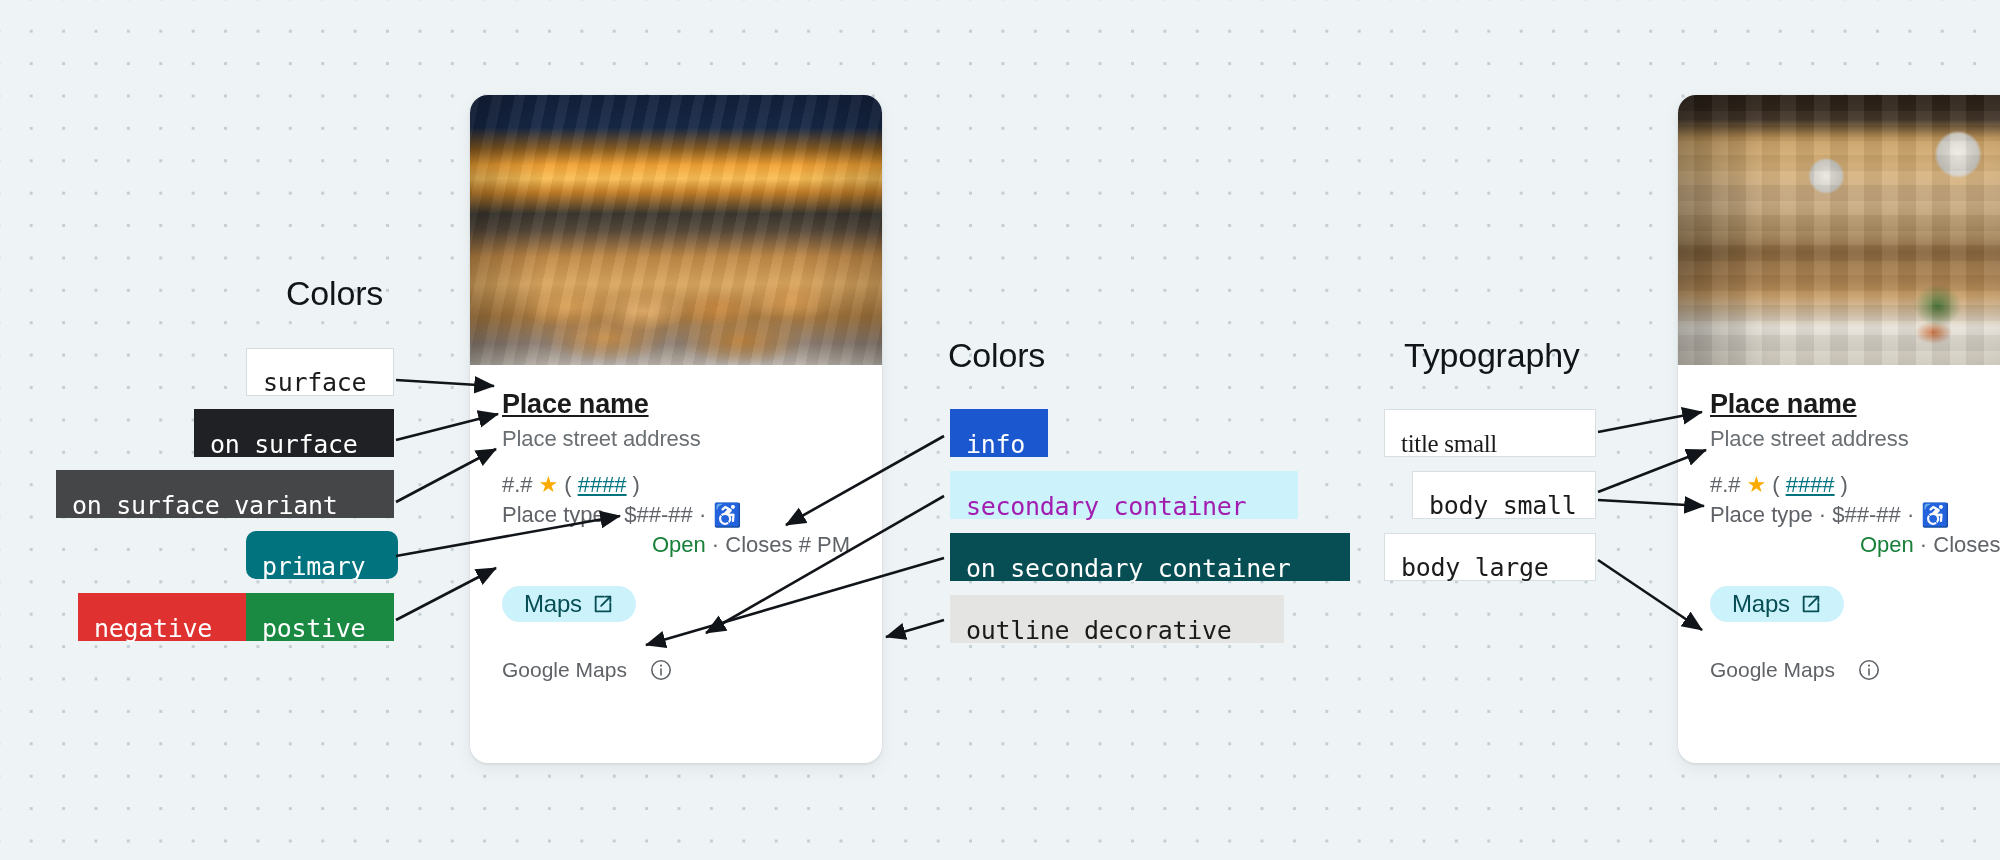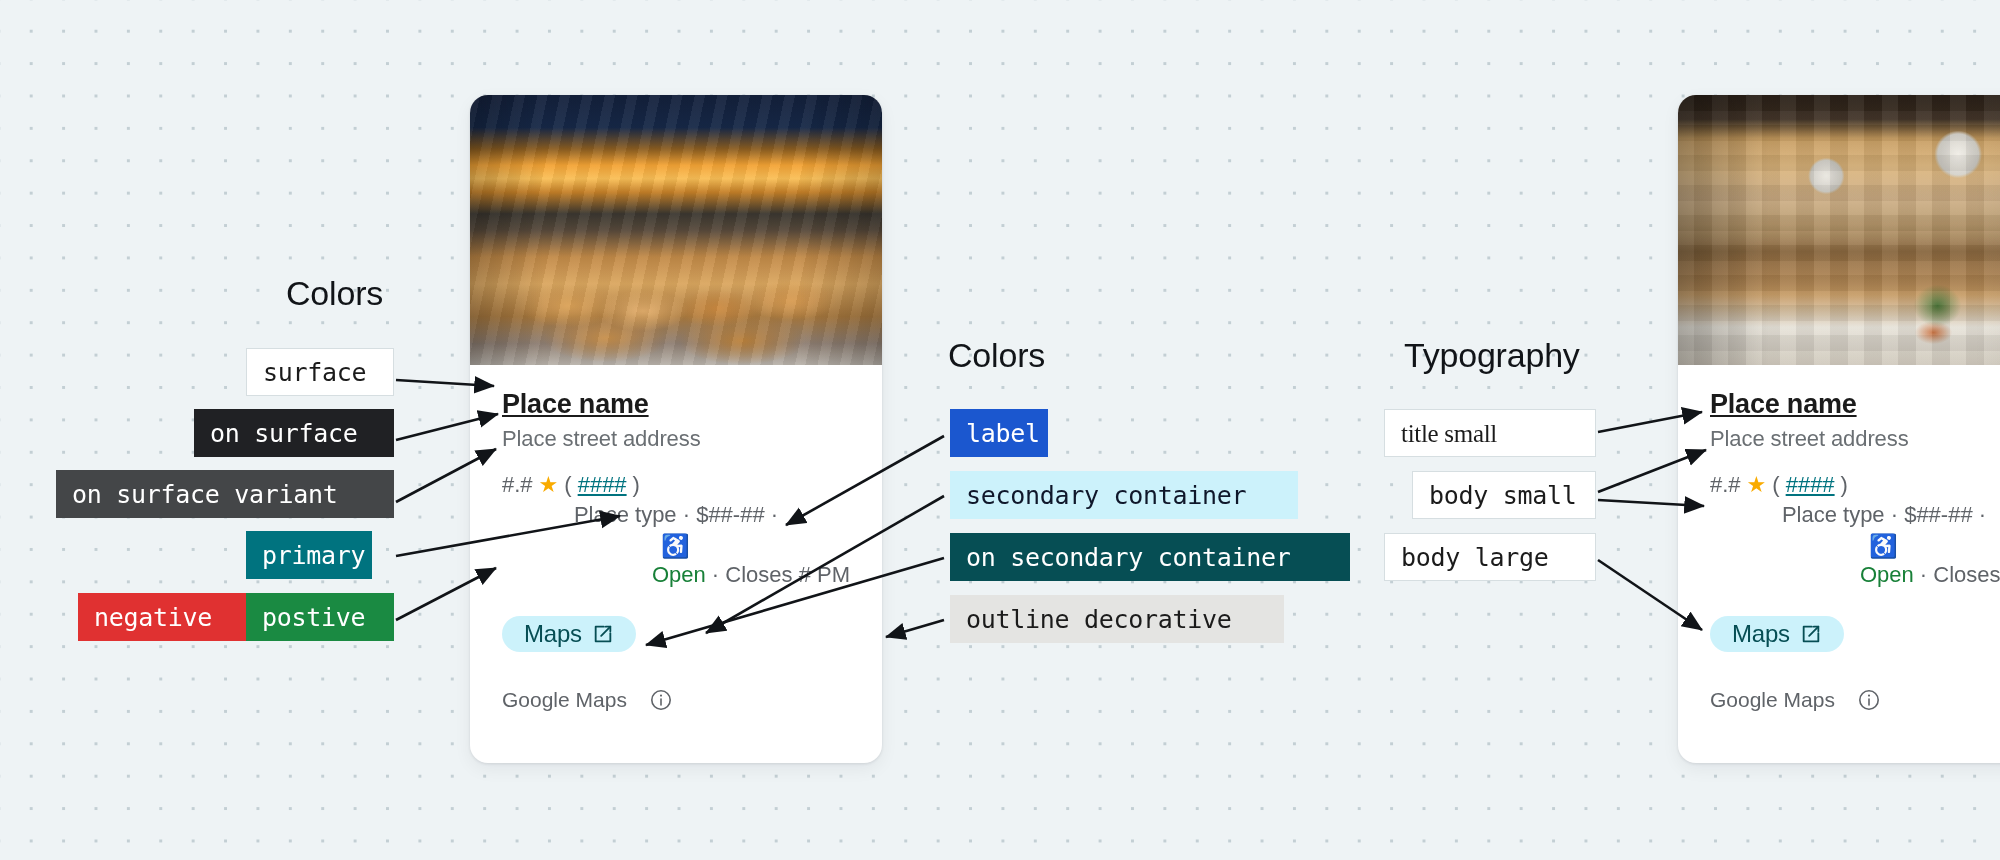--- a/index.html
+++ b/index.html
@@ -20,21 +20,21 @@
     font-weight: 400;
     color: #111418;
     letter-spacing: -0.2px;
     white-space: nowrap;
   }
 
   
   .chip {
     position: absolute;
     display: flex;
-    align-items: center;
+    align-items: flex-end;
     font-family: "DejaVu Sans Mono", "Liberation Mono", monospace;
     font-size: 25px;
     line-height: 1;
     padding: 0 16px;
     height: 48px;
     white-space: nowrap;
     letter-spacing: -0.3px;
   }
   .chip.outlined { border: 1px solid #d6dee1; }
 
@@ -58,21 +58,21 @@
     letter-spacing: -0.1px; white-space: nowrap;
   }
   .rating-row {
     font-size: 22px; color: #5f6368; margin-top: 20px;
     display: flex; align-items: center; gap: 6px; white-space: nowrap;
   }
   .star { color: #f9ab00; font-size: 22px; line-height: 1; }
   .rev-count { color: #00737f; text-decoration: underline; }
   .place-meta {
     font-size: 22px; color: #5f6368; margin-top: 4px;
-    display: flex; align-items: center; gap: 7px; white-space: nowrap; flex-direction: column;
+    display: flex; align-items: center; gap: 7px; white-space: nowrap;
   }
   .a11y-icon { color: #1a73e8; font-size: 23px; line-height: 1; }
   .hours-row { font-size: 22px; color: #5f6368; margin-top: 4px; white-space: nowrap; text-align: right; }
   .open { color: #188038; }
 
   .maps-btn {
     margin-top: 28px;
     display: inline-flex; align-items: center; gap: 10px;
     background: #ccf2fb; color: #064e54;
     border: none; border-radius: 24px;
@@ -153,37 +153,37 @@
 </div>
 
 <div class="chip" style="left:194px; top:409px; width:200px; background:#202124; color:#ffffff;">
   <span>on surface</span>
 </div>
 
 <div class="chip" style="left:56px; top:470px; width:338px; background:#444648; color:#ffffff;">
   <span>on surface variant</span>
 </div>
 
-<div class="chip" style="left:246px; top:531px; width:126px; background:#00737f; color:#ffffff;">
+<div class="chip" style="left:246px; top:531px; width:152px; background:#00737f; color:#ffffff;border-radius:10px;">
   <span>primary</span>
 </div>
 
 <div class="chip" style="left:78px; top:593px; width:168px; background:#e03131; color:#ffffff;">
   <span>negative</span>
 </div>
 
 <div class="chip" style="left:246px; top:593px; width:148px; background:#1a8a42; color:#ffffff;">
   <span>postive</span>
 </div>
 
 <div class="chip" style="left:950px; top:409px; width:98px; background:#1b57cf; color:#ffffff;">
-  <span>label</span>
-</div>
-
-<div class="chip" style="left:950px; top:471px; width:348px; background:#ccf2fb; color:#0f172a;">
+  <span>info</span>
+</div>
+
+<div class="chip" style="left:950px; top:471px; width:348px; background:#ccf2fb; color:#a21caf;">
   <span>secondary container</span>
 </div>
 
 <div class="chip" style="left:950px; top:533px; width:400px; background:#064e54; color:#ffffff;">
   <span>on secondary container</span>
 </div>
 
 <div class="chip" style="left:950px; top:595px; width:334px; background:#e4e4e2; color:#1b1b1b;">
   <span>outline decorative</span>
 </div>

